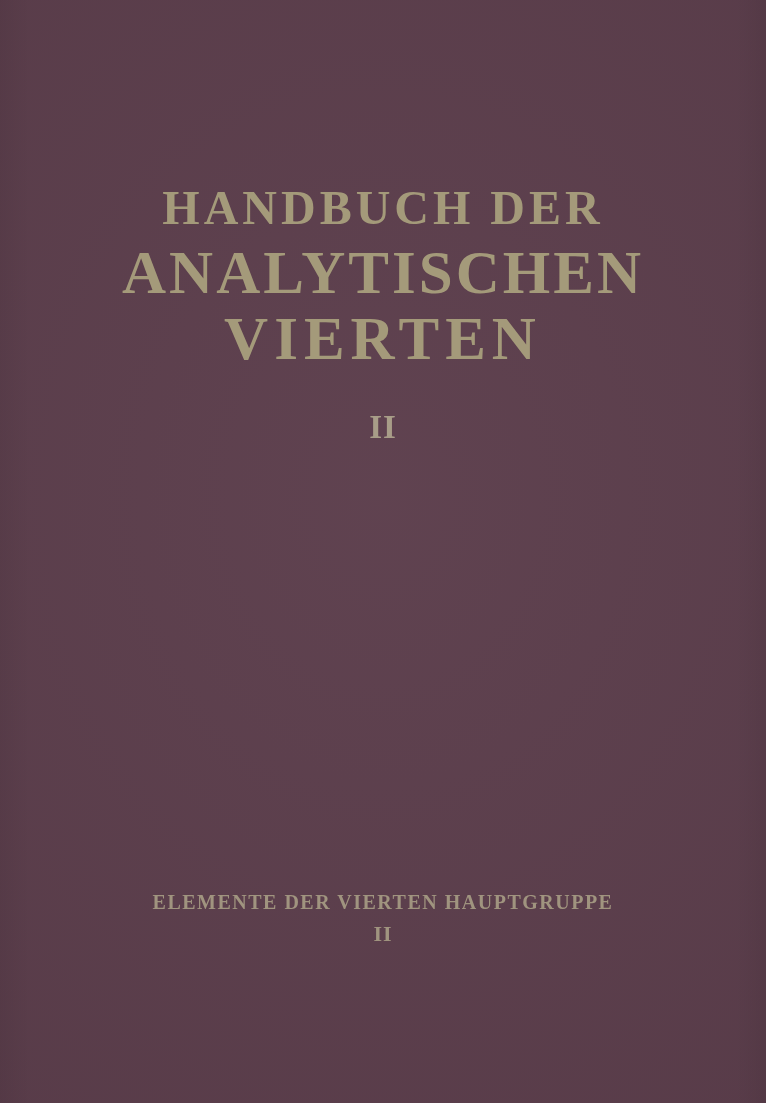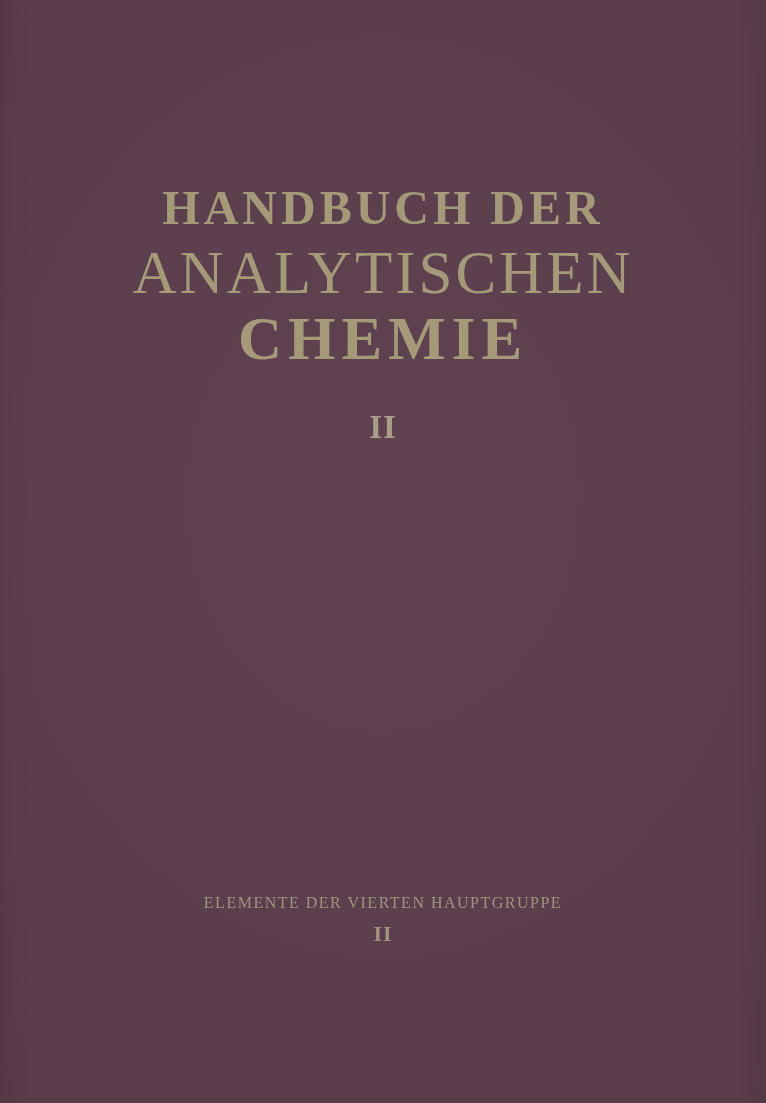--- a/index.html
+++ b/index.html
@@ -33,21 +33,21 @@
   .title-line-1 {
     font-size: 48px;
     letter-spacing: 4px;
     line-height: 64px;
     font-weight: 600;
   }
   .title-line-2 {
     font-size: 61px;
     letter-spacing: 3px;
     line-height: 66px;
-    font-weight: 400;
+    font-weight: 700;
   }
   .title-line-3 {
     font-size: 61px;
     letter-spacing: 6px;
     line-height: 66px;
     font-weight: 600;
   }
 
   .series-block { top: 407px; color: var(--series-color); }
   .series-number {
@@ -64,41 +64,41 @@
   }
 
   .volume-block { top: 887px; color: var(--volume-color); }
   .volume-band {
     font-size: 21px;
     letter-spacing: 2px;
     line-height: 29px;
     font-weight: 600;
   }
   .volume-title {
-    font-size: 16px;
+    font-size: 20px;
     letter-spacing: 1.5px;
     line-height: 31px;
-    font-weight: 400;
+    font-weight: 700;
   }
   .volume-number {
     font-size: 22px;
     letter-spacing: 1px;
     line-height: 31px;
     font-weight: 600;
   }
 </style>
 </head>
 <body>
 
 <div class="cover">
 
   <div class="centered title-block">
     <div class="title-line-1">HANDBUCH DER</div>
     <div class="title-line-2">ANALYTISCHEN</div>
-    <div class="title-line-3">CHEMIE</div>
+    <div class="title-line-3">VIERTEN</div>
   </div>
 
   <div class="centered series-block">
     <div class="series-number">II</div>
   </div>
 
   <div class="centered volume-block">
     <div class="volume-title">ELEMENTE DER VIERTEN HAUPTGRUPPE</div>
     <div class="volume-number">II</div>
   </div>

